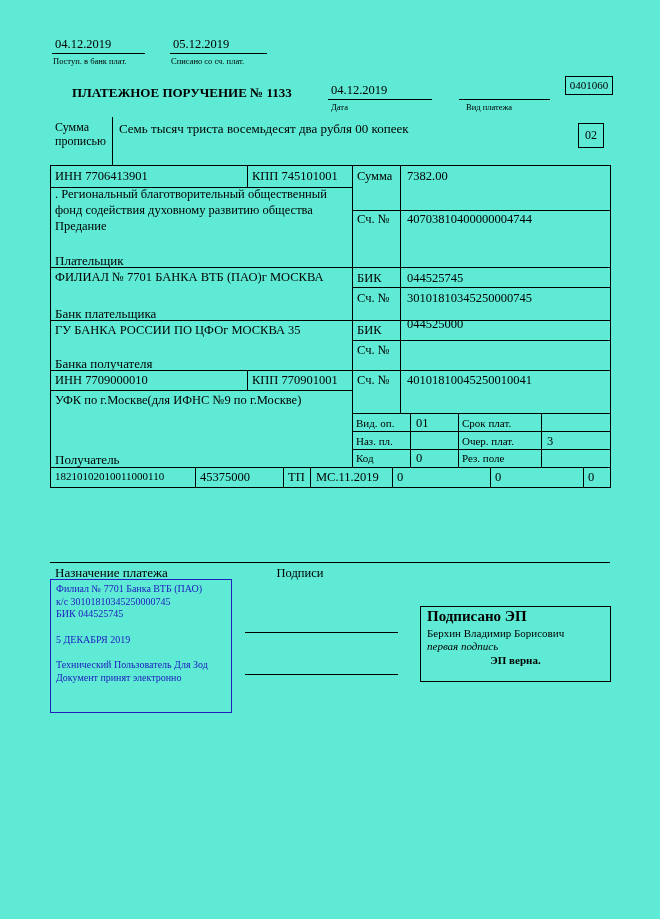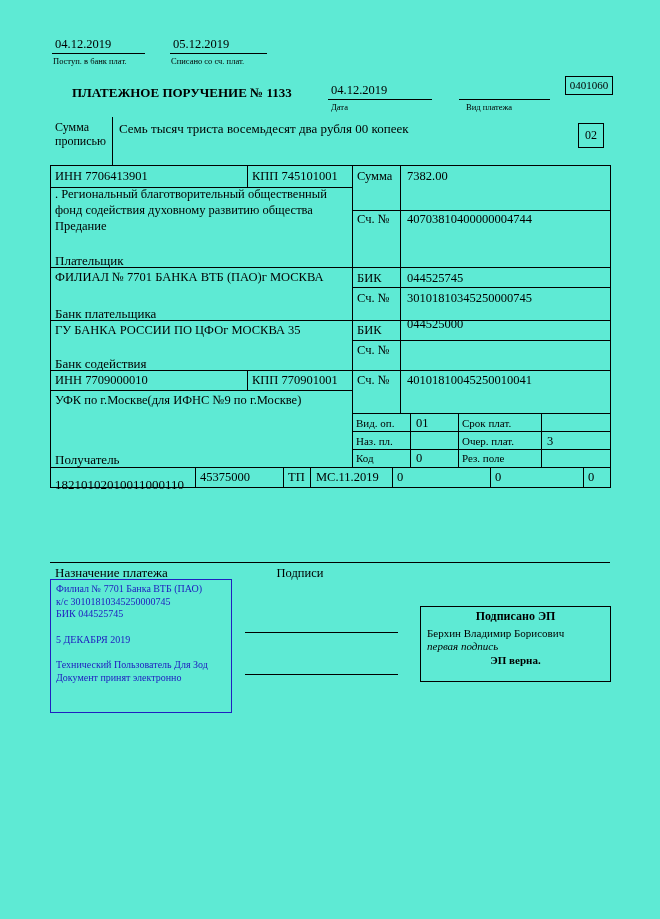--- a/index.html
+++ b/index.html
@@ -21,21 +21,21 @@
   .stamp {
     position:absolute; left:50px; top:579px; width:182px; height:134px;
     border:1px solid #2020c0; color:#2020c0; font-size:10px; line-height:12.5px;
     padding:3px 5px; white-space:normal;
   }
   .stamp .gap { margin-top:13px; }
   .esign {
     position:absolute; left:420px; top:606px; width:191px; height:76px;
     border:1px solid #000; font-size:11px; line-height:13px; padding:3px 6px;
   }
-  .esign .ttl { font-weight:bold; text-align:center; font-size:12px; }
+  .esign .ttl { font-weight:bold; font-size:15px; }
   .esign .nm  { margin-top:4px; }
   .esign .rl  { font-style:italic; }
   .esign .st  { font-weight:bold; text-align:center; margin-top:1px; }
 </style>
 </head>
 <body>
 
 <div class="page">
 
   <div class="t" style="left:55px;top:37px;">04.12.2019</div>
@@ -104,40 +104,40 @@
   <div class="t" style="left:357px;top:271px;">БИК</div>
   <div class="t" style="left:407px;top:271px;">044525745</div>
   <div class="t" style="left:357px;top:291px;">Сч. №</div>
   <div class="t" style="left:407px;top:291px;">30101810345250000745</div>
   <div class="t lbl" style="left:55px;top:306px;">Банк плательщика</div>
 
   <div class="t" style="left:55px;top:323px;">ГУ БАНКА РОССИИ ПО ЦФОг МОСКВА 35</div>
   <div class="t" style="left:357px;top:323px;">БИК</div>
   <div class="t" style="left:407px;top:305px;margin-top:12px;">044525000</div>
   <div class="t" style="left:357px;top:343px;">Сч. №</div>
-  <div class="t lbl" style="left:55px;top:356px;">Банк содействия</div>
+  <div class="t lbl" style="left:55px;top:356px;">Банка получателя</div>
 
   <div class="t" style="left:55px;top:373px;">ИНН 7709000010</div>
   <div class="t" style="left:252px;top:373px;">КПП 770901001</div>
   <div class="t" style="left:357px;top:373px;">Сч. №</div>
   <div class="t" style="left:407px;top:373px;">40101810045250010041</div>
   <div class="t" style="left:55px;top:393px;">УФК по г.Москве(для ИФНС №9 по г.Москве)</div>
   <div class="t lbl" style="left:55px;top:452px;">Получатель</div>
 
   <div class="t md" style="left:356px;top:417px;">Вид. оп.</div>
   <div class="t" style="left:416px;top:416px;text-align:right;">01</div>
   <div class="t md" style="left:462px;top:417px;">Срок плат.</div>
   <div class="t md" style="left:356px;top:435px;">Наз. пл.</div>
   <div class="t md" style="left:462px;top:435px;">Очер. плат.</div>
   <div class="t" style="left:547px;top:434px;">3</div>
   <div class="t md" style="left:356px;top:452px;">Код</div>
   <div class="t" style="left:416px;top:451px;">0</div>
   <div class="t md" style="left:462px;top:452px;">Рез. поле</div>
 
-  <div class="t" style="left:55px;top:470px;font-size:13px;margin-top:7px;">18210102010011000110</div>
+  <div class="t" style="left:55px;top:470px;font-size:11px;">18210102010011000110</div>
   <div class="t" style="left:200px;top:470px;">45375000</div>
   <div class="t" style="left:288px;top:470px;">ТП</div>
   <div class="t" style="left:316px;top:470px;">МС.11.2019</div>
   <div class="t" style="left:397px;top:470px;">0</div>
   <div class="t" style="left:495px;top:470px;">0</div>
   <div class="t" style="left:588px;top:470px;">0</div>
 
   <i class="hl" style="left:50px;top:562px;width:560px;"></i>
   <div class="t lbl" style="left:55px;top:565px;">Назначение платежа</div>
 

